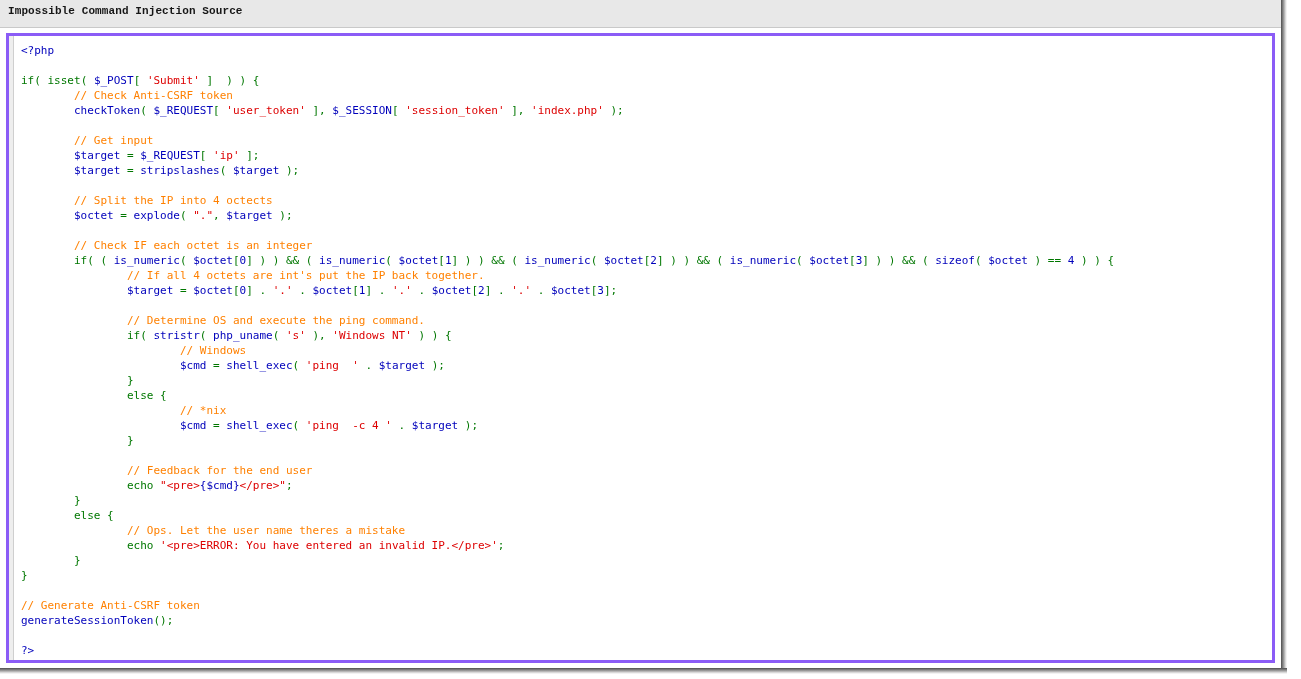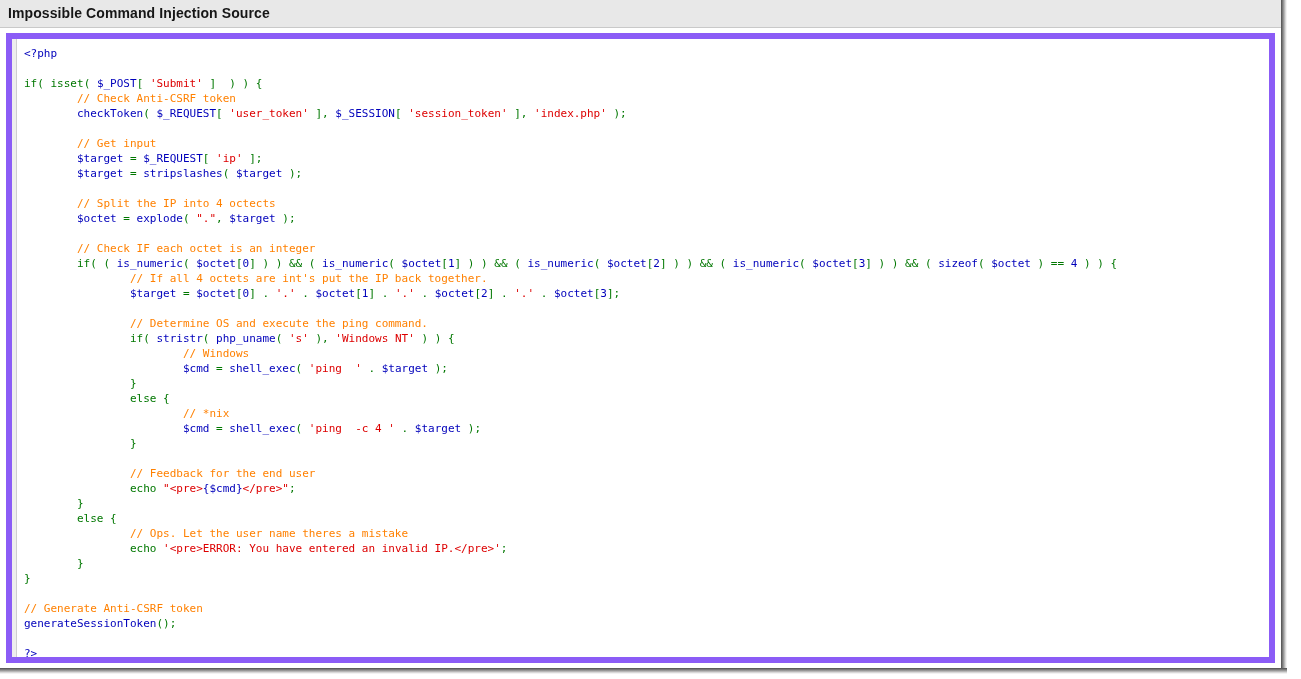--- a/index.html
+++ b/index.html
@@ -29,22 +29,22 @@
     width: 1281px;
     height: 28px;
     background: #e8e8e8;
     border-bottom: 1px solid #c9c9c9;
     box-sizing: border-box;
   }
   .header-title {
     position: absolute;
     left: 8px;
     top: 5px;
-    font-family: Liberation Sans, sans-serif;
-    font-size: 14px;
+    font-family: Liberation Mono, monospace;
+    font-size: 11px;
     font-weight: bold;
     color: #161616;
     letter-spacing: 0.1px;
     white-space: nowrap;
   }
 
   
   .edge-shadow-right {
     position: absolute;
     top: 0;
@@ -63,21 +63,21 @@
   }
 
   
   .code-panel {
     position: absolute;
     left: 6px;
     top: 33px;
     width: 1269px;
     height: 630px;
     background: #ffffff;
-    border: 6px solid #8b5cf6;
+    border: 3px solid #8b5cf6;
     box-sizing: border-box;
     overflow: hidden;
     padding-left: 8px;
   }
   
   .code-gutter {
     position: absolute;
     left: 0;
     top: 0;
     width: 5px;

